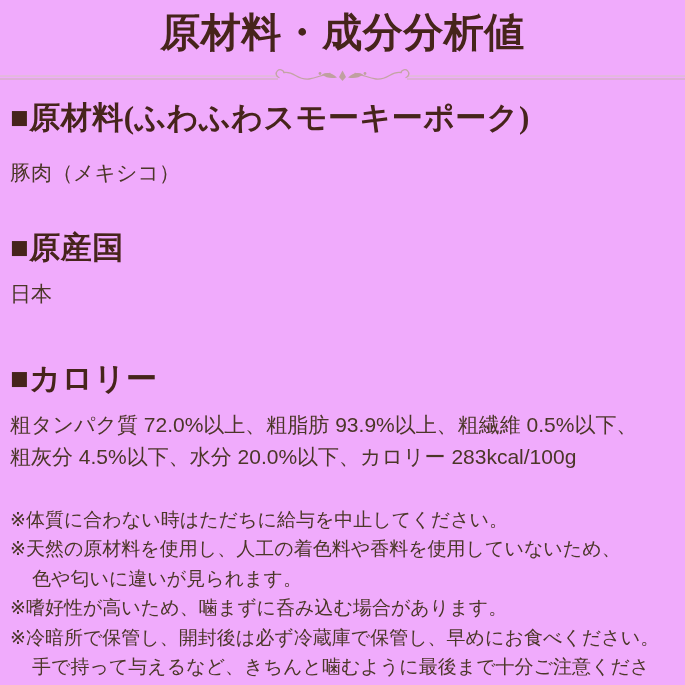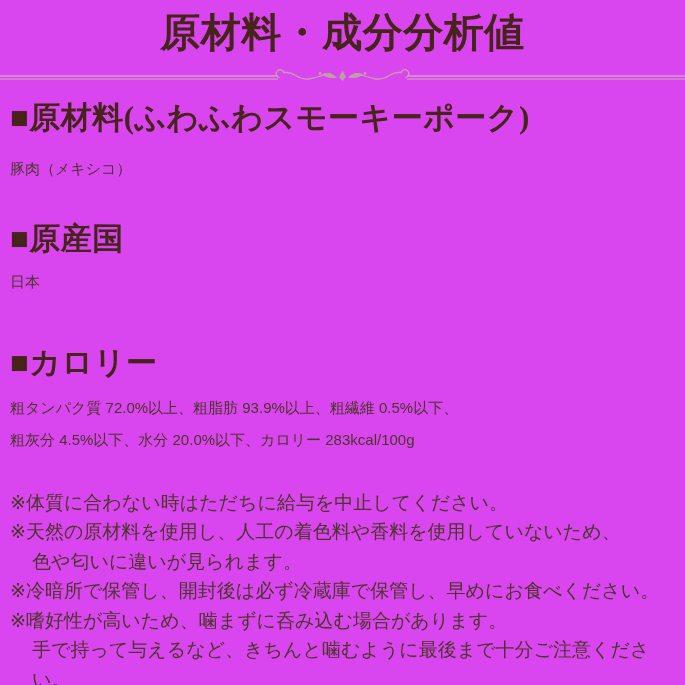--- a/index.html
+++ b/index.html
@@ -7,21 +7,21 @@
   body {
     width: 685px;
     height: 685px;
     overflow: hidden;
     font-family: "Liberation Sans", "DejaVu Sans", sans-serif;
   }
   .page {
     width: 685px;
     height: 685px;
     padding: 0 10px;
-    background: #d946ef;
+    background: #f0abfc;
   }
   h1.page-title {
     padding-top: 10px;
     text-align: center;
     font-family: "Liberation Serif", "DejaVu Serif", serif;
     font-weight: 700;
     font-size: 40px;
     line-height: 1.15;
     color: #46241b;
     letter-spacing: 0.5px;
@@ -33,21 +33,21 @@
   .divider svg { display: block; }
   h2.section-heading {
     font-family: "Liberation Serif", "DejaVu Serif", serif;
     font-weight: 700;
     font-size: 31px;
     line-height: 1.3;
     color: #46241b;
     letter-spacing: 0.5px;
   }
   p.body-text {
-    font-size: 15px;
+    font-size: 21px;
     line-height: 1.4;
     color: #4b3628;
   }
   .sec-ingredients h2 { margin-top: 12px; }
   .sec-ingredients p  { margin-top: 20px; }
   .sec-origin h2      { margin-top: 40px; }
   .sec-origin p       { margin-top: 11px; }
   .sec-analysis h2    { margin-top: 51px; }
   .sec-analysis .analysis-lines { margin-top: 9px; }
   .sec-analysis .analysis-lines p { line-height: 32px; }
@@ -106,18 +106,18 @@
     <div class="analysis-lines">
       <p class="body-text">粗タンパク質 72.0%以上、粗脂肪 93.9%以上、粗繊維 0.5%以下、</p>
       <p class="body-text">粗灰分 4.5%以下、水分 20.0%以下、カロリー 283kcal/100g</p>
     </div>
   </section>
 
   <div class="notes">
     <p>※体質に合わない時はただちに給与を中止してください。</p>
     <p>※天然の原材料を使用し、人工の着色料や香料を使用していないため、</p>
     <p class="indent">色や匂いに違いが見られます。</p>
+    <p>※嗜好性が高いため、噛まずに呑み込む場合があります。</p>
     <p>※冷暗所で保管し、開封後は必ず冷蔵庫で保管し、早めにお食べください。</p>
-    <p>※嗜好性が高いため、噛まずに呑み込む場合があります。</p>
     <p class="indent">手で持って与えるなど、きちんと噛むように最後まで十分ご注意ください。</p>
   </div>
 
 </div>
 
 </body></html>

